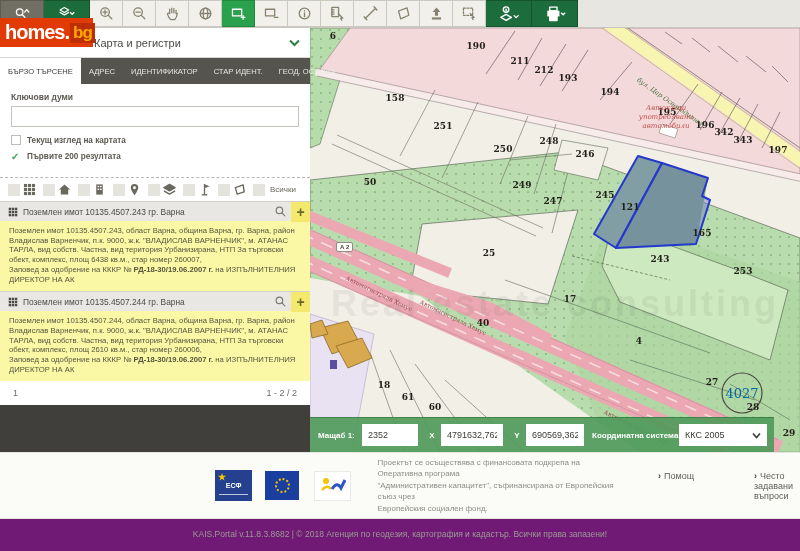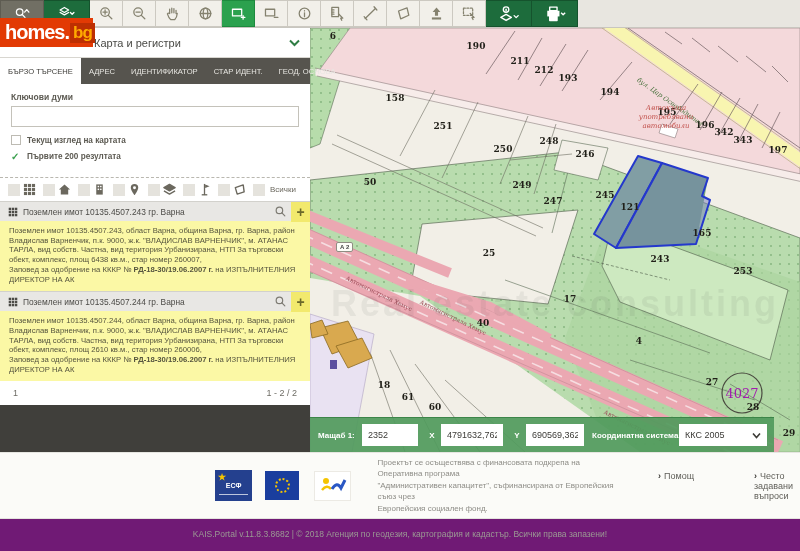--- a/index.html
+++ b/index.html
@@ -63,21 +63,21 @@
   .map-num { position:absolute; transform:translate(-50%,-50%); font-family:"DejaVu Serif",serif;
     font-weight:bold; font-size:9px; color:#201f18; white-space:nowrap; }
   .road-label { position:absolute; font-family:"DejaVu Serif",serif; white-space:nowrap; transform-origin:0 0; }
   .road-label.blvd { font-size:6.5px; font-style:italic; color:#46713b; }
   .road-label.hwy { font-size:6px; color:#9c4a57; }
   .area-text { position:absolute; width:80px; text-align:center; font-family:"DejaVu Serif",serif;
     font-style:italic; font-size:7px; line-height:9px; color:#c2524d; }
   .a2-badge { position:absolute; background:#fdfdf8; border:1px solid #8f8d83; border-radius:2px;
     font-size:6px; font-weight:bold; color:#444; padding:1px 3px; }
   .circle-num { position:absolute; transform:translate(-50%,-50%); font-family:"DejaVu Serif",serif;
-    font-size:13px; color:#a21caf; }
+    font-size:13px; color:#0369a1; }
   .watermark { position:absolute; left:20px; top:255px; width:450px; text-align:center;
     font-size:36px; font-weight:bold; color:rgba(60,60,60,0.07); letter-spacing:3px; pointer-events:none; }
 
   .statusbar { position:absolute; left:0; top:389px; width:464px; height:35px;
     background:rgba(80,154,92,0.92); border-top:1px solid rgba(58,130,70,.9);
     display:flex; align-items:center; padding-left:8px; z-index:8; }
   .sb-label { color:#fff; font-weight:bold; font-size:8px; white-space:nowrap; }
   .sb-input { height:22px; border:2px solid #fff; background:#fff; font-size:9px; color:#3c3b37; padding:8px 4px; }
   .sb-select { height:22px; border:2px solid #fff; background:#fff; font-size:9px; color:#3c3b37;
     display:flex; align-items:center; justify-content:space-between; padding:0 4px; cursor:pointer; }

